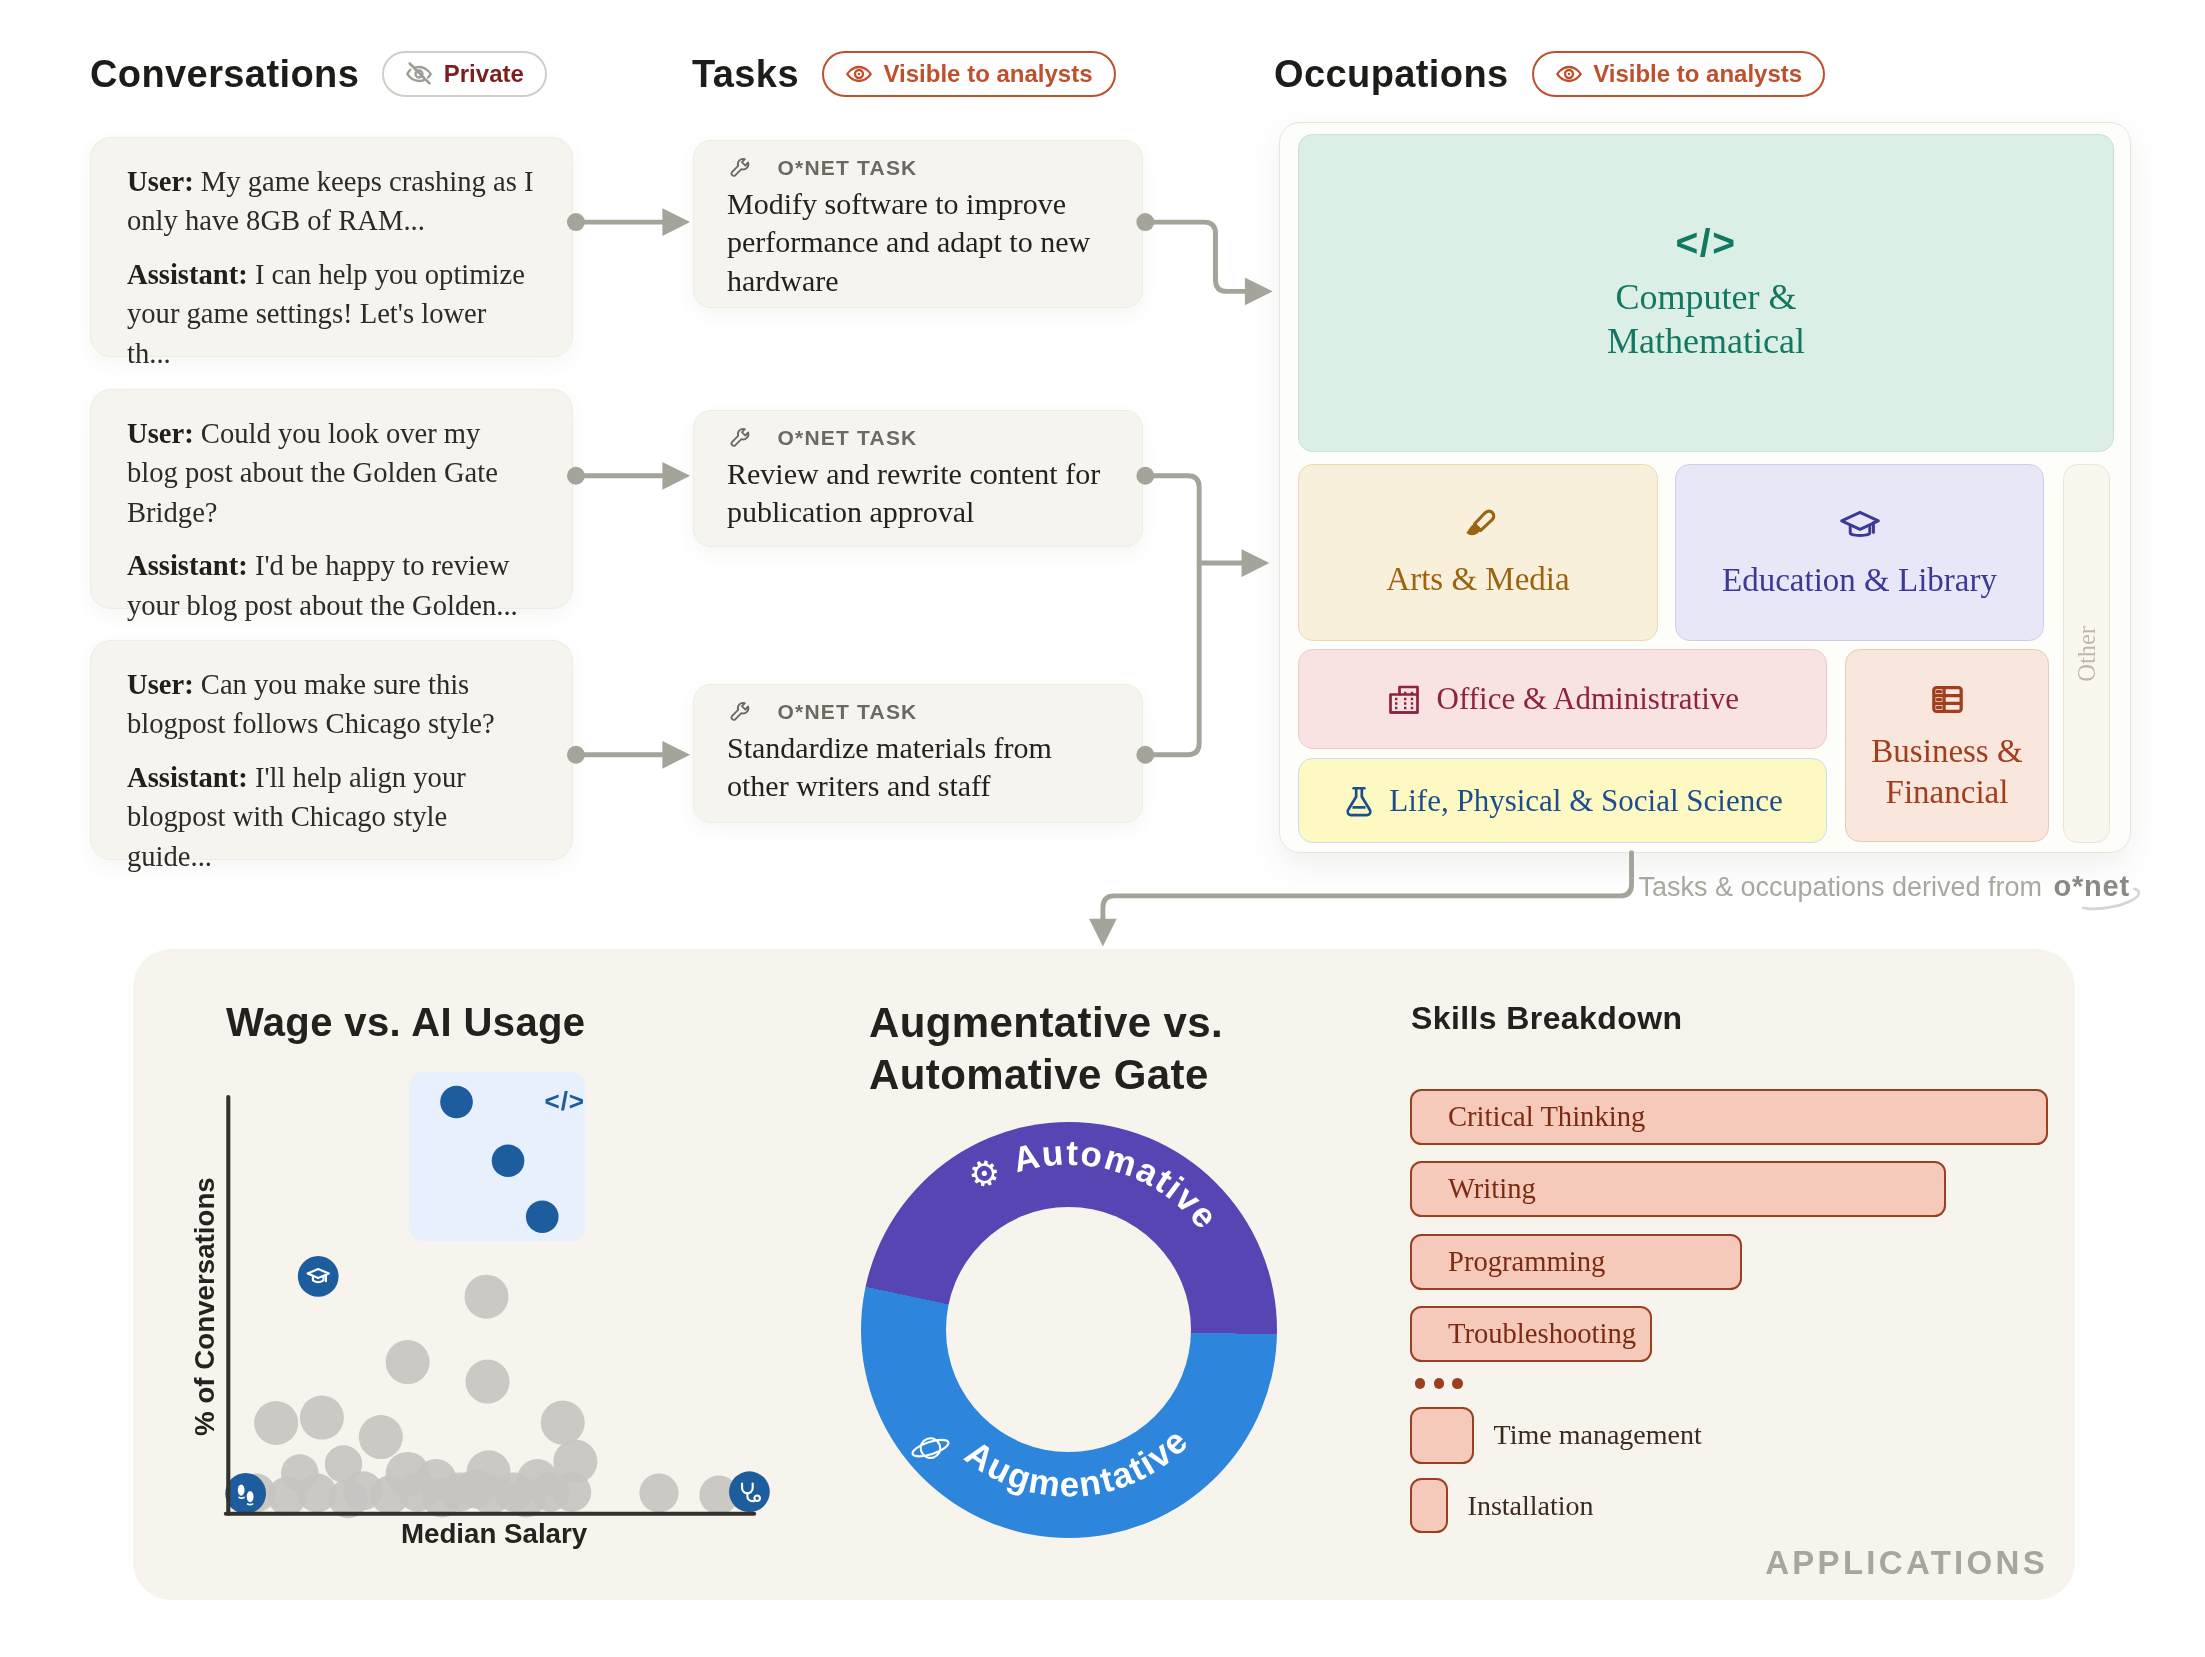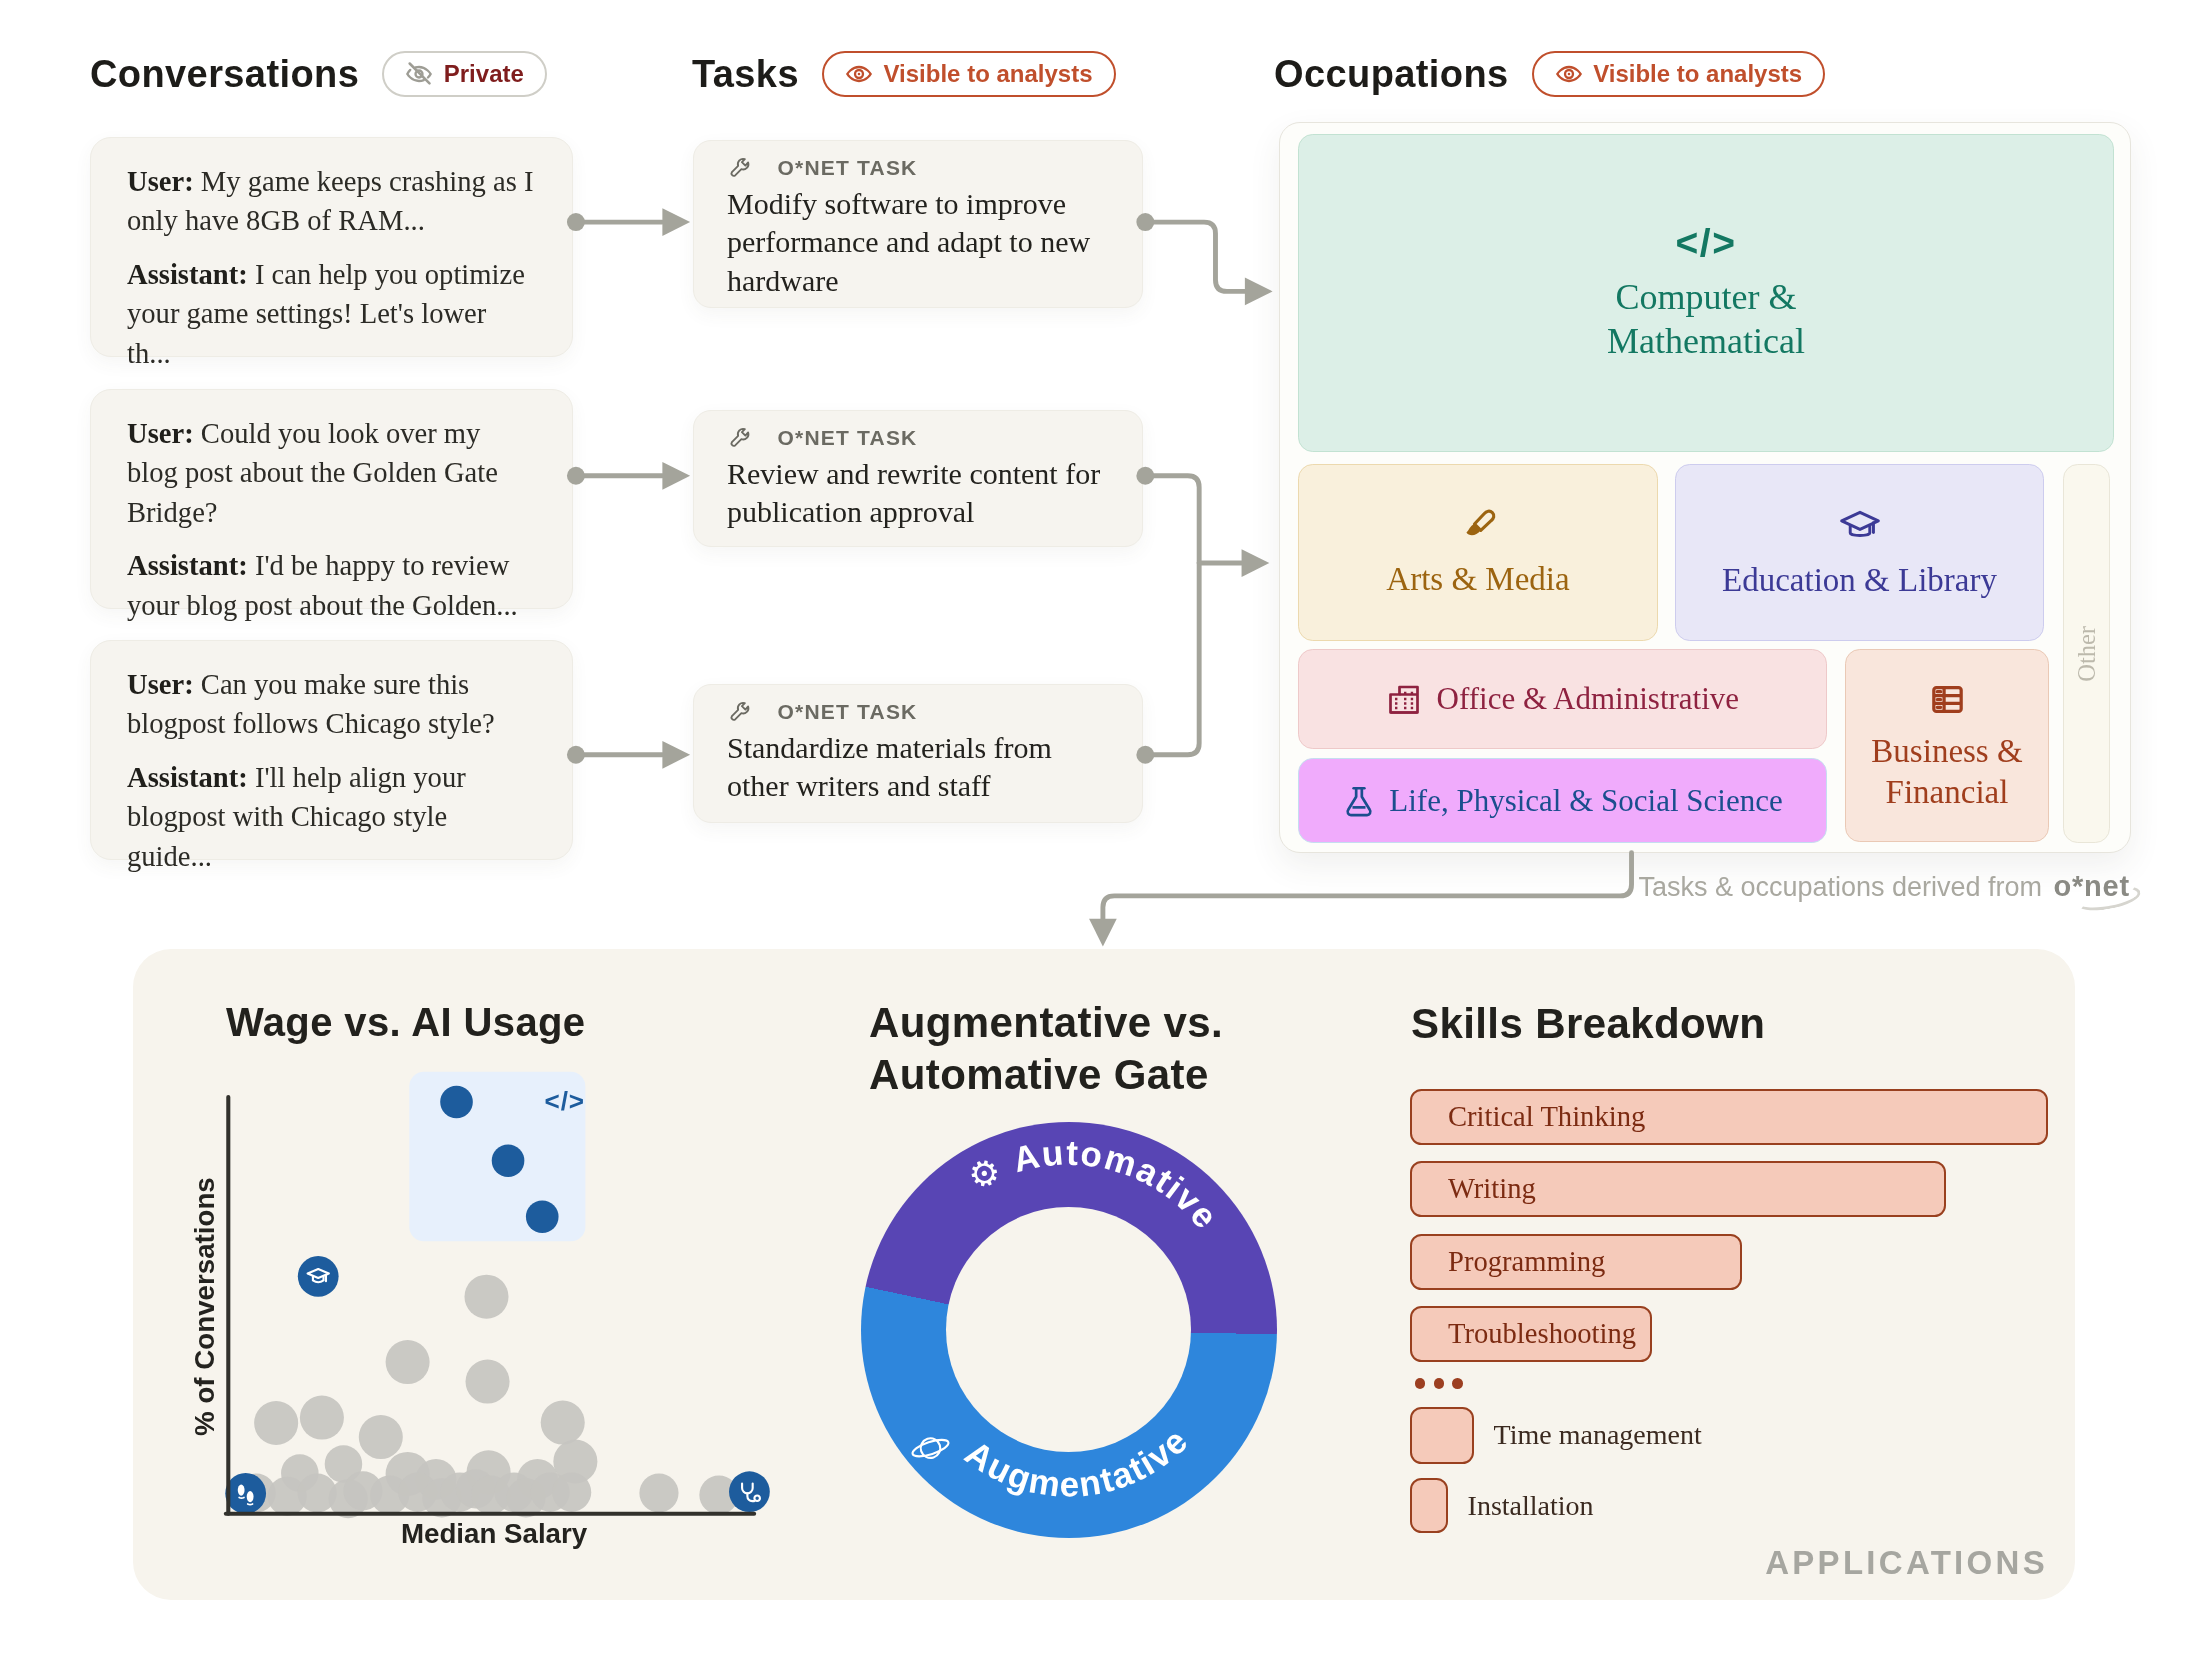--- a/index.html
+++ b/index.html
@@ -28,21 +28,21 @@
 
   
   .occ-panel{position:absolute;left:1279px;top:122px;width:852px;height:731px;background:#fdfdfa;border:1.6px solid #e7e5dd;border-radius:21px;box-shadow:0 13px 33px rgba(60,60,50,.08)}
   .occ-box{position:absolute;border-radius:14.7px;border:1.6px solid;display:flex;flex-direction:column;align-items:center;justify-content:center;text-align:center;font-family:"Liberation Serif","DejaVu Serif",serif;gap:11.4px}
   .occ-box .lbl{line-height:1.22}
   .box-computer{left:18px;top:10.6px;width:816px;height:318px;background:#dcefe7;border-color:#c2e2d2;color:#137862;font-size:36px}
   .box-computer .code-glyph{font-family:"Liberation Sans",sans-serif;font-weight:bold;font-size:39px;letter-spacing:1.6px}
   .box-arts{left:18px;top:341px;width:360px;height:177px;background:#f9f0dc;border-color:#ecd9ae;color:#9c6410;font-size:33px}
   .box-edu{left:395px;top:341px;width:369px;height:177px;background:#e8e7f7;border-color:#cdccee;color:#3c3a96;font-size:33px}
   .box-office{left:18px;top:526px;width:529px;height:100px;background:#f9e2e2;border-color:#eec9c9;color:#8e2240;font-size:31px;flex-direction:row;gap:14.7px}
-  .box-life{left:18px;top:635px;width:529px;height:85px;background:#f0abfc;border-color:#c5def0;color:#1b4e8e;font-size:31px;flex-direction:row;gap:13px}
+  .box-life{left:18px;top:635px;width:529px;height:85px;background:#fef9c3;border-color:#c5def0;color:#1b4e8e;font-size:31px;flex-direction:row;gap:13px}
   .box-business{left:565px;top:526px;width:204px;height:193px;background:#f9e6dc;border-color:#eac9b5;color:#a03e1d;font-size:33px}
   .box-other{left:783px;top:341px;width:47px;height:379px;background:#faf8ee;border-color:#e9e6d8;color:#bcb9ac;font-size:24.5px;font-family:"Liberation Serif","DejaVu Serif",serif}
   .box-other .lbl{writing-mode:vertical-rl;transform:rotate(180deg)}
 
   .source-note{position:absolute;left:1632px;top:870px;width:498px;display:flex;justify-content:flex-end;align-items:baseline;gap:11.4px;font-size:27px;color:#a9a8a0}
   .onet{position:relative;font-weight:bold;font-size:29px;color:#8a8a84;letter-spacing:0.8px}
   .onet::after{content:"";position:absolute;right:-11.4px;bottom:-6.5px;width:60px;height:16.3px;border:3.3px solid #d6d5cf;border-top-color:transparent;border-left-color:transparent;border-radius:50%;transform:rotate(-10deg)}
 
   
   .apps-panel{position:absolute;left:133px;top:949px;width:1942px;height:651px;background:#f7f4ed;border-radius:38px}
@@ -296,21 +296,21 @@
       <path id="arcBot" d="M86 356 A203 203 0 0 0 454 356"></path>
     </defs>
     <text class="donut-label"><textPath href="#arcTop" startOffset="50%" text-anchor="middle"><tspan class="gear-glyph">⚙</tspan><tspan dx="14">Automative</tspan></textPath></text>
     <text class="donut-label"><textPath href="#arcBot" startOffset="53%" text-anchor="middle"><tspan>Augmentative</tspan></textPath></text>
     <g transform="translate(101,414) rotate(-18)">
       <circle r="12" class="wicon"></circle>
       <ellipse rx="23" ry="7.5" class="wicon" stroke-width="2.2"></ellipse>
     </g>
   </svg>
 
-  <div class="sec-title" style="left:1411px;top:1000px;font-size:42px">Skills Breakdown</div>
+  <div class="sec-title" style="left:1411px;top:1000px;font-size:32px">Skills Breakdown</div>
   <div class="skills-bars">
     <div class="skill-bar" style="width: 638px; background: rgb(245, 202, 186); border-color: rgb(153, 64, 31);">
         <span>Critical Thinking</span>
       </div>
     <div class="skill-bar" style="width: 536px; background: rgb(245, 202, 186); border-color: rgb(153, 64, 31);">
         <span>Writing</span>
       </div>
     <div class="skill-bar" style="width: 332px; background: rgb(245, 202, 186); border-color: rgb(153, 64, 31);">
         <span>Programming</span>
       </div>

